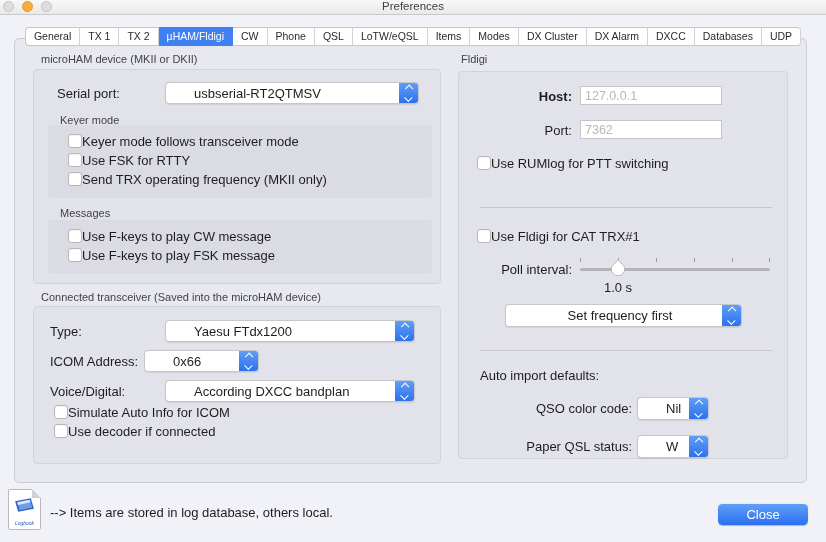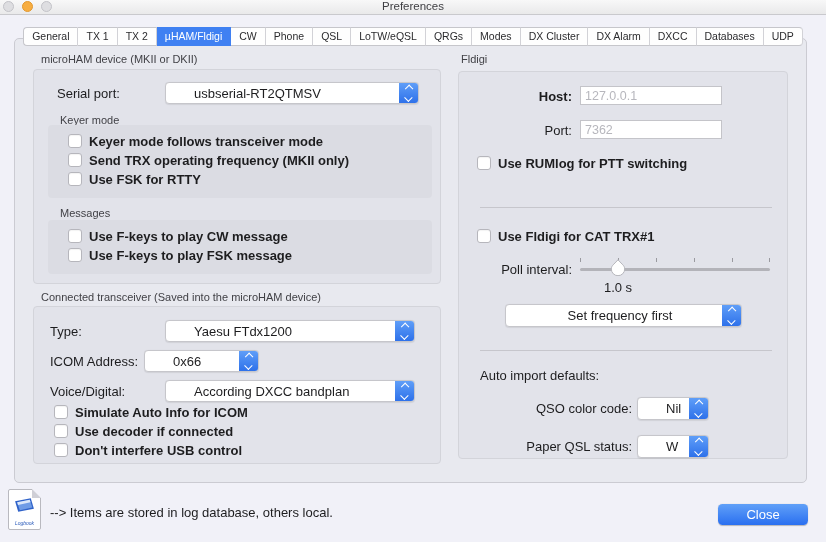--- a/index.html
+++ b/index.html
@@ -39,21 +39,21 @@
     box-sizing:border-box;display:flex;align-items:center;box-shadow:0 0.5px 1px rgba(0,0,0,.08);}
   .popup .ptxt{flex:1;font-size:13px;padding-left:28px;white-space:nowrap;overflow:hidden;}
   .popup.center .ptxt{text-align:center;padding-left:12px;}
   .popup .cap{width:19px;align-self:stretch;border-radius:0 3px 3px 0;
     background:linear-gradient(#5f9ef8,#2e71ea);display:flex;flex-direction:column;
     align-items:center;justify-content:center;}
   .cv{width:4.5px;height:4.5px;border:solid #fff;border-width:1.5px 1.5px 0 0;}
   .cv.up{transform:rotate(-45deg);margin-bottom:2px;}
   .cv.down{transform:rotate(135deg);margin-top:2px;}
   
-  .checkrow{display:flex;align-items:center;gap:7px;font-size:13px;height:14px;white-space:nowrap;font-weight:bold;}
+  .checkrow{display:flex;align-items:center;font-size:13px;height:14px;white-space:nowrap;}
   .cb{width:12px;height:12px;flex:0 0 12px;background:#fff;border:1px solid #b6b6bc;border-radius:3px;
     box-shadow:inset 0 1px 1px rgba(0,0,0,.05);}
   .checkcol{position:absolute;display:flex;flex-direction:column;gap:5px;}
   
   .tfield{position:absolute;height:19px;width:142px;background:#fff;border:1px solid #c4c4c9;
     box-sizing:border-box;font-size:12.5px;padding:0 4px;color:#a16207;outline:none;
     font-family:"Liberation Sans",sans-serif;}
   .tfield::placeholder{color:#b7b7bd;}
   
   .divider{position:absolute;height:1px;background:#c6c6cc;}
@@ -87,21 +87,21 @@
 
 <div class="tabbar">
   <span class="tab">General</span>
   <span class="tab">TX 1</span>
   <span class="tab">TX 2</span>
   <span class="tab selected">µHAM/Fldigi</span>
   <span class="tab">CW</span>
   <span class="tab">Phone</span>
   <span class="tab">QSL</span>
   <span class="tab">LoTW/eQSL</span>
-  <span class="tab">QRGs</span>
+  <span class="tab">Items</span>
   <span class="tab">Modes</span>
   <span class="tab">DX Cluster</span>
   <span class="tab">DX Alarm</span>
   <span class="tab">DXCC</span>
   <span class="tab">Databases</span>
   <span class="tab">UDP</span>
 </div>
 
 <div class="panel">
 
@@ -118,25 +118,25 @@
 
     <span class="group-label" style="left:26px;top:44px;">Keyer mode</span>
     <div class="sub-box" style="left:14px;top:55px;width:384px;height:73px;">
       <div class="checkcol" style="left:20px;top:9px;">
         <div class="checkrow">
           <span class="cb"></span>
           <span>Keyer mode follows transceiver mode</span>
         </div>
         <div class="checkrow">
           <span class="cb"></span>
+          <span>Use FSK for RTTY</span>
+        </div>
+        <div class="checkrow">
+          <span class="cb"></span>
           <span>Send TRX operating frequency (MKII only)</span>
-        </div>
-        <div class="checkrow">
-          <span class="cb"></span>
-          <span>Use FSK for RTTY</span>
         </div>
       </div>
     </div>
 
     <span class="group-label" style="left:26px;top:137px;">Messages</span>
     <div class="sub-box" style="left:14px;top:150px;width:384px;height:54px;">
       <div class="checkcol" style="left:20px;top:9px;">
         <div class="checkrow">
           <span class="cb"></span>
           <span>Use F-keys to play CW message</span>
@@ -179,24 +179,20 @@
     </div>
 
     <div class="checkcol" style="left:20px;top:98px;">
       <div class="checkrow">
         <span class="cb"></span>
         <span>Simulate Auto Info for ICOM</span>
       </div>
       <div class="checkrow">
         <span class="cb"></span>
         <span>Use decoder if connected</span>
-      </div>
-      <div class="checkrow">
-        <span class="cb"></span>
-        <span>Don't interfere USB control</span>
       </div>
     </div>
   </div>
 
   <span class="group-label" style="left:446px;top:14px;">Fldigi</span>
   <div class="group-box" style="left:443px;top:32px;width:330px;height:388px;">
 
     <span class="fl ra" style="left:0;width:113px;top:17px;font-weight:bold;">Host:</span>
     <input class="tfield" style="left: 121px; top: 14px;" value="" placeholder="127.0.0.1">
 

